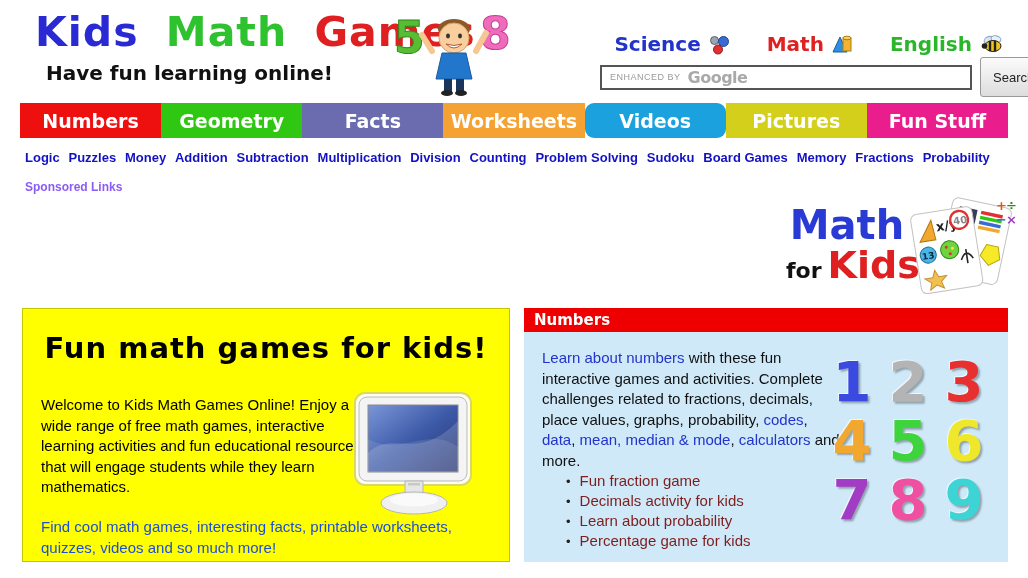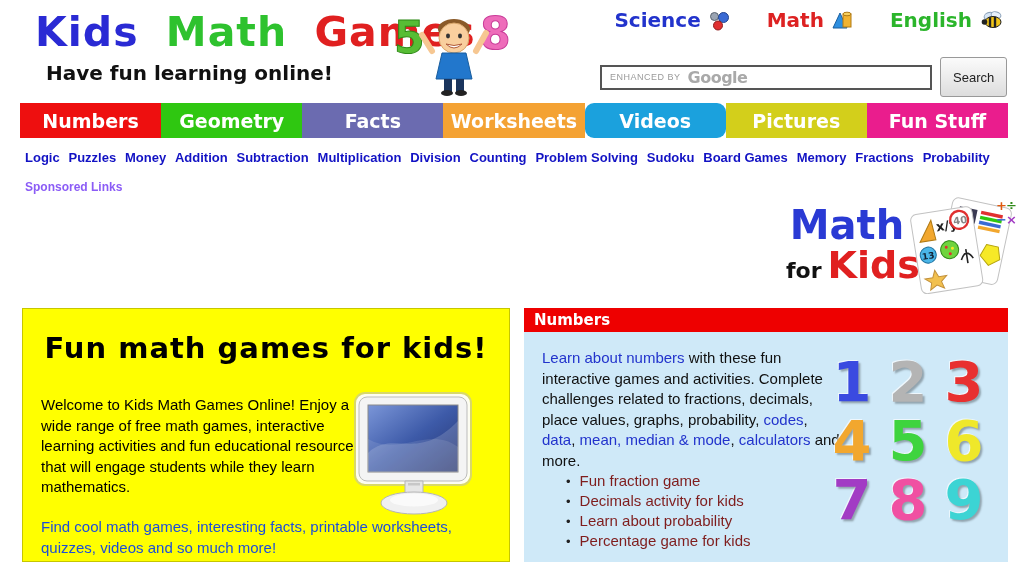--- a/index.html
+++ b/index.html
@@ -6,25 +6,25 @@
   body { background:#fff; }
   #page {
     position:relative; width:1028px; height:578px; background:#ffffff;
     font-family:"Liberation Sans", sans-serif; overflow:hidden;
   }
   
   .logo-line { position:absolute; left:35px; top:8px; font-family:"DejaVu Sans",sans-serif; font-weight:bold; font-size:41px; letter-spacing:1px; white-space:nowrap; }
   .logo-w1 { color:#2a2ad4; } .logo-w2 { color:#2ec22e; margin-left:12px; } .logo-w3 { color:#e02020; margin-left:12px; }
   .tagline { position:absolute; left:46px; top:61px; font-family:"DejaVu Sans",sans-serif; font-weight:bold; font-size:20px; color:#111; }
   .mascot { position:absolute; left:392px; top:5px; }
-  .top-links { position:absolute; right:24px; top:8px; display:flex; gap:36px; font-family:"DejaVu Sans",sans-serif; font-weight:bold; font-size:20px;justify-content:center; }
+  .top-links { position:absolute; right:24px; top:32px; display:flex; gap:36px; font-family:"DejaVu Sans",sans-serif; font-weight:bold; font-size:20px;justify-content:center; }
   .top-link { display:flex; align-items:center; gap:8px; text-decoration:none; cursor:pointer; }
   .tl-science { color:#2233cc; } .tl-math { color:#dd2222; } .tl-english { color:#2bb52b; }
   .search-row { position:absolute; left:600px; top:57px; display:flex; gap:8px; align-items:center; }
-  .search-box { position:relative; width:332px; height:25px; border:2px solid #555; background:#fff; }
+  .search-box { position:relative; width:372px; height:25px; border:2px solid #555; background:#fff; }
   .search-box input { position:absolute; inset:0; width:100%; height:100%; border:0; outline:none; background:transparent; padding:0 6px; font-size:13px; }
   .watermark { position:absolute; left:8px; top:0; height:100%; display:flex; align-items:center; gap:7px; pointer-events:none; }
   .wm-small { font-size:9px; color:#9a9a9a; letter-spacing:.5px; }
   .wm-brand { font-size:16px; color:#a9a9a9; font-family:"DejaVu Sans",sans-serif; font-weight:bold; letter-spacing:-.5px; }
   .search-btn { height:40px; padding:0 12px; font-size:13px; color:#222; background:linear-gradient(#fbfbfb,#ddd); border:1px solid #999; border-radius:3px; cursor:pointer; }
   
   .nav { position:absolute; left:20px; top:103px; width:988px; height:35px; display:flex; }
   .tab { flex:1; display:flex; align-items:center; justify-content:center; color:#fff; font-family:"DejaVu Sans",sans-serif; font-size:19px; font-weight:bold; text-decoration:none; cursor:pointer; }
   .t0{background:#ee0f0f;} .t1{background:#2fc711;} .t2{background:#6b6bb0;} .t3{background:#f4a233;}
   .t4{background:#1ba1dd;border-radius:9px;} .t5{background:#1b7a31;} .t6{background:#d3cf1b;} .t7{background:#ea1d8d;}

